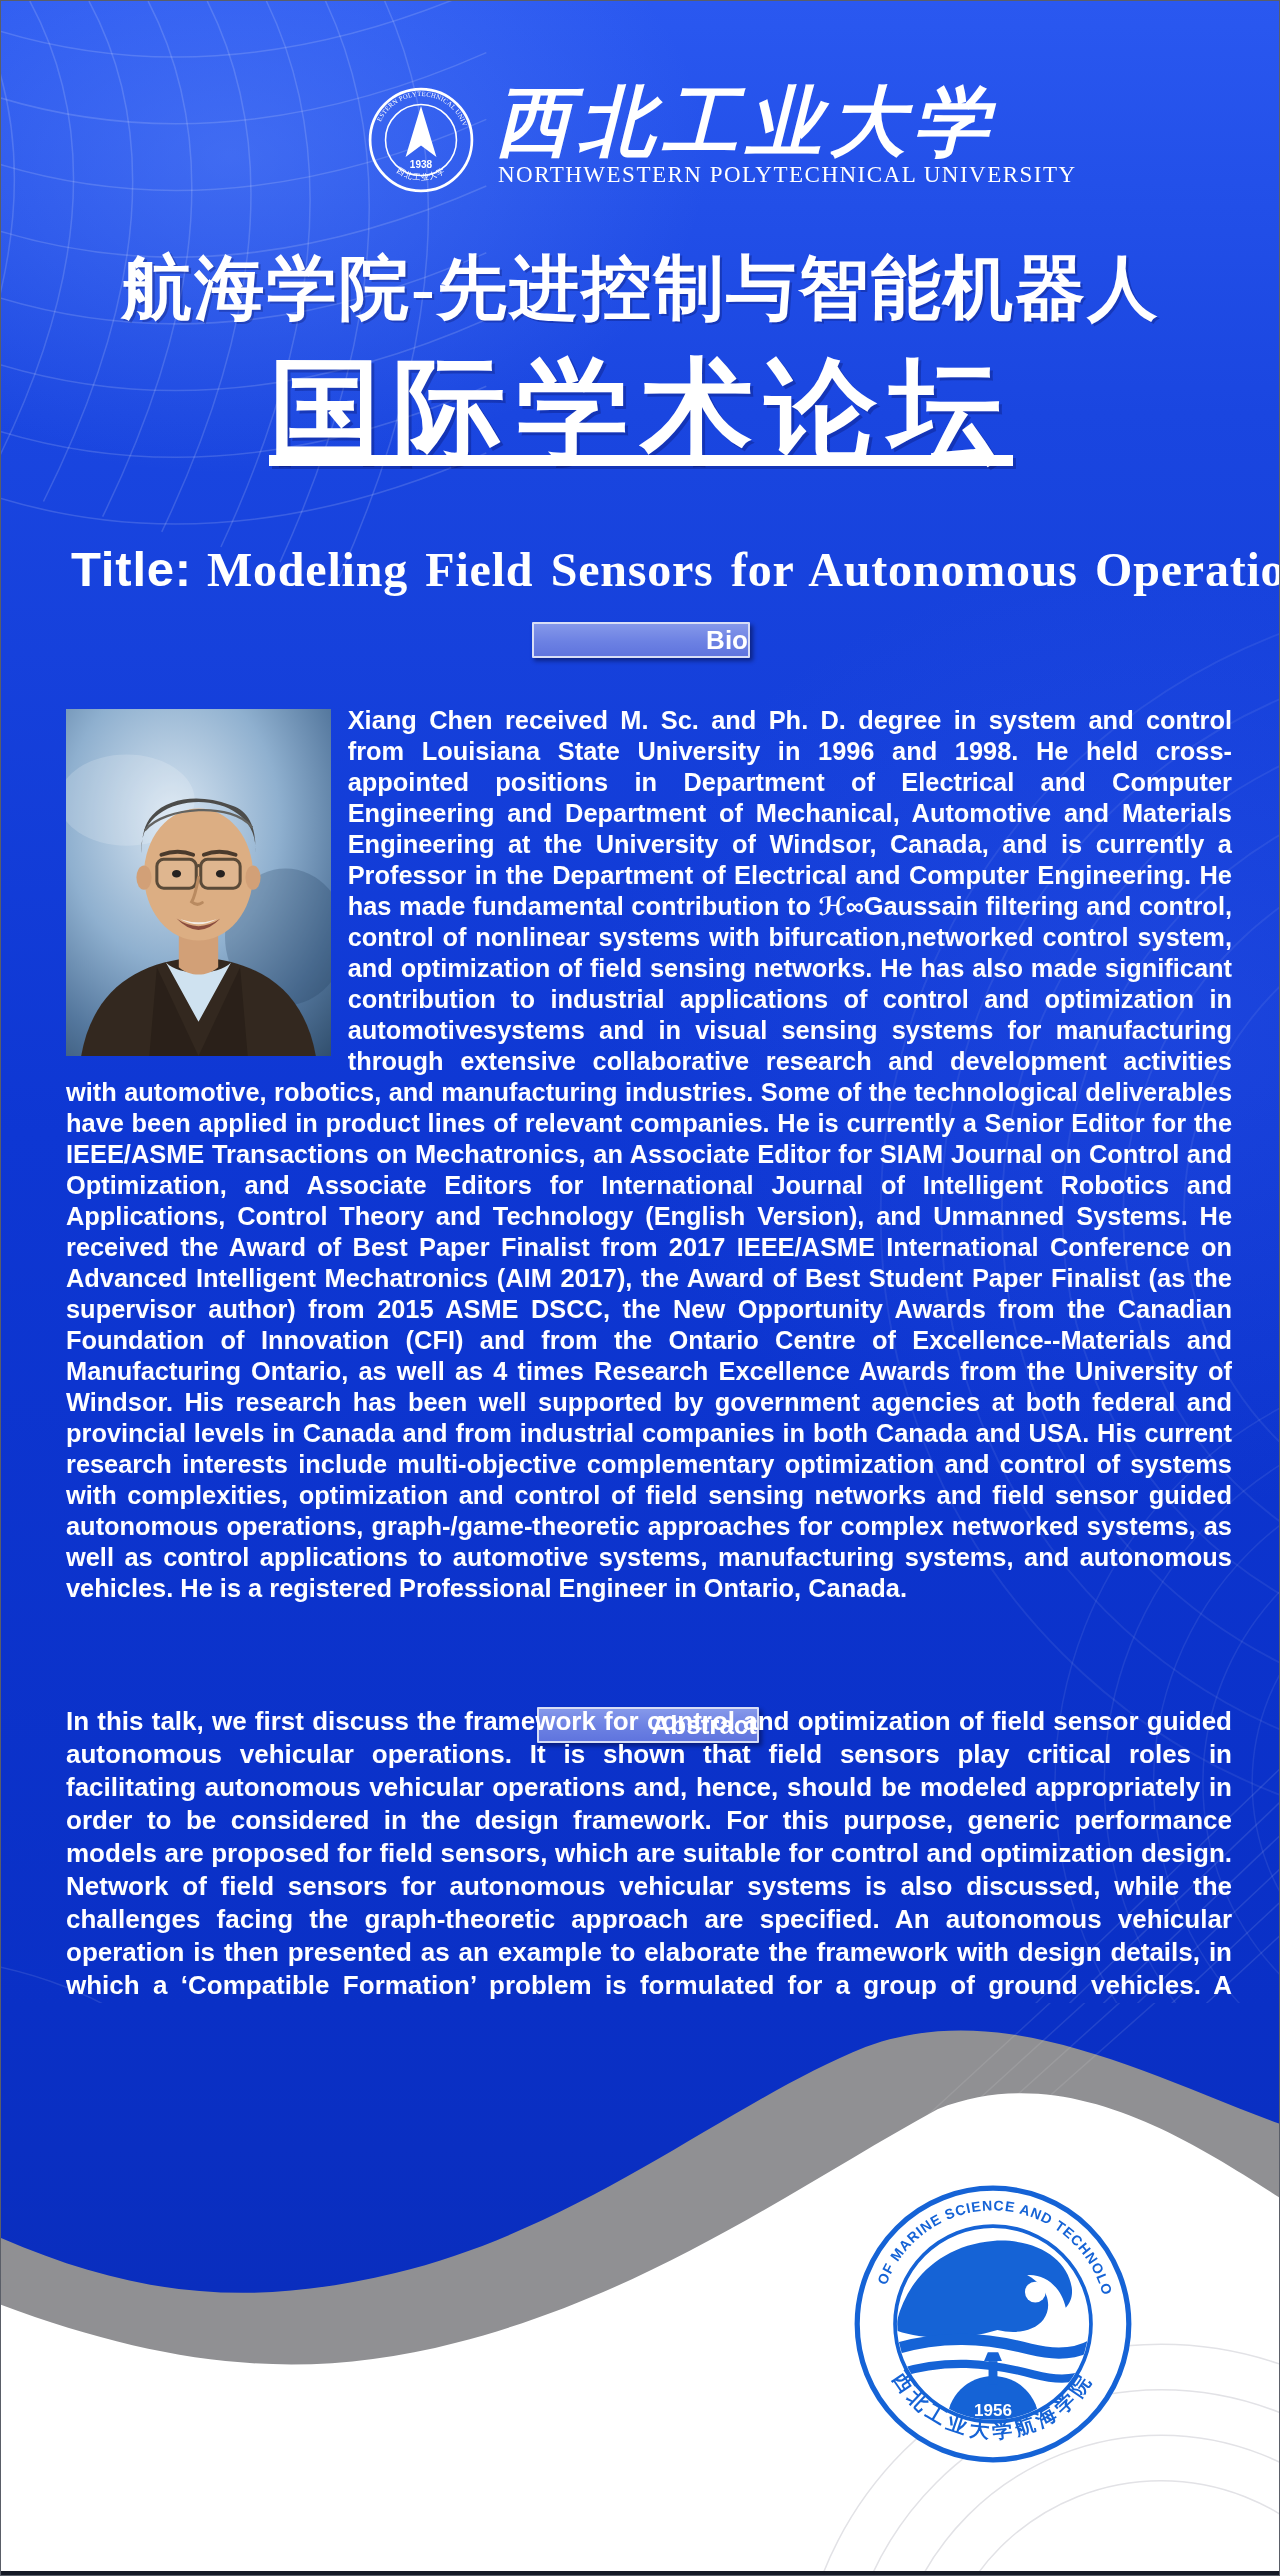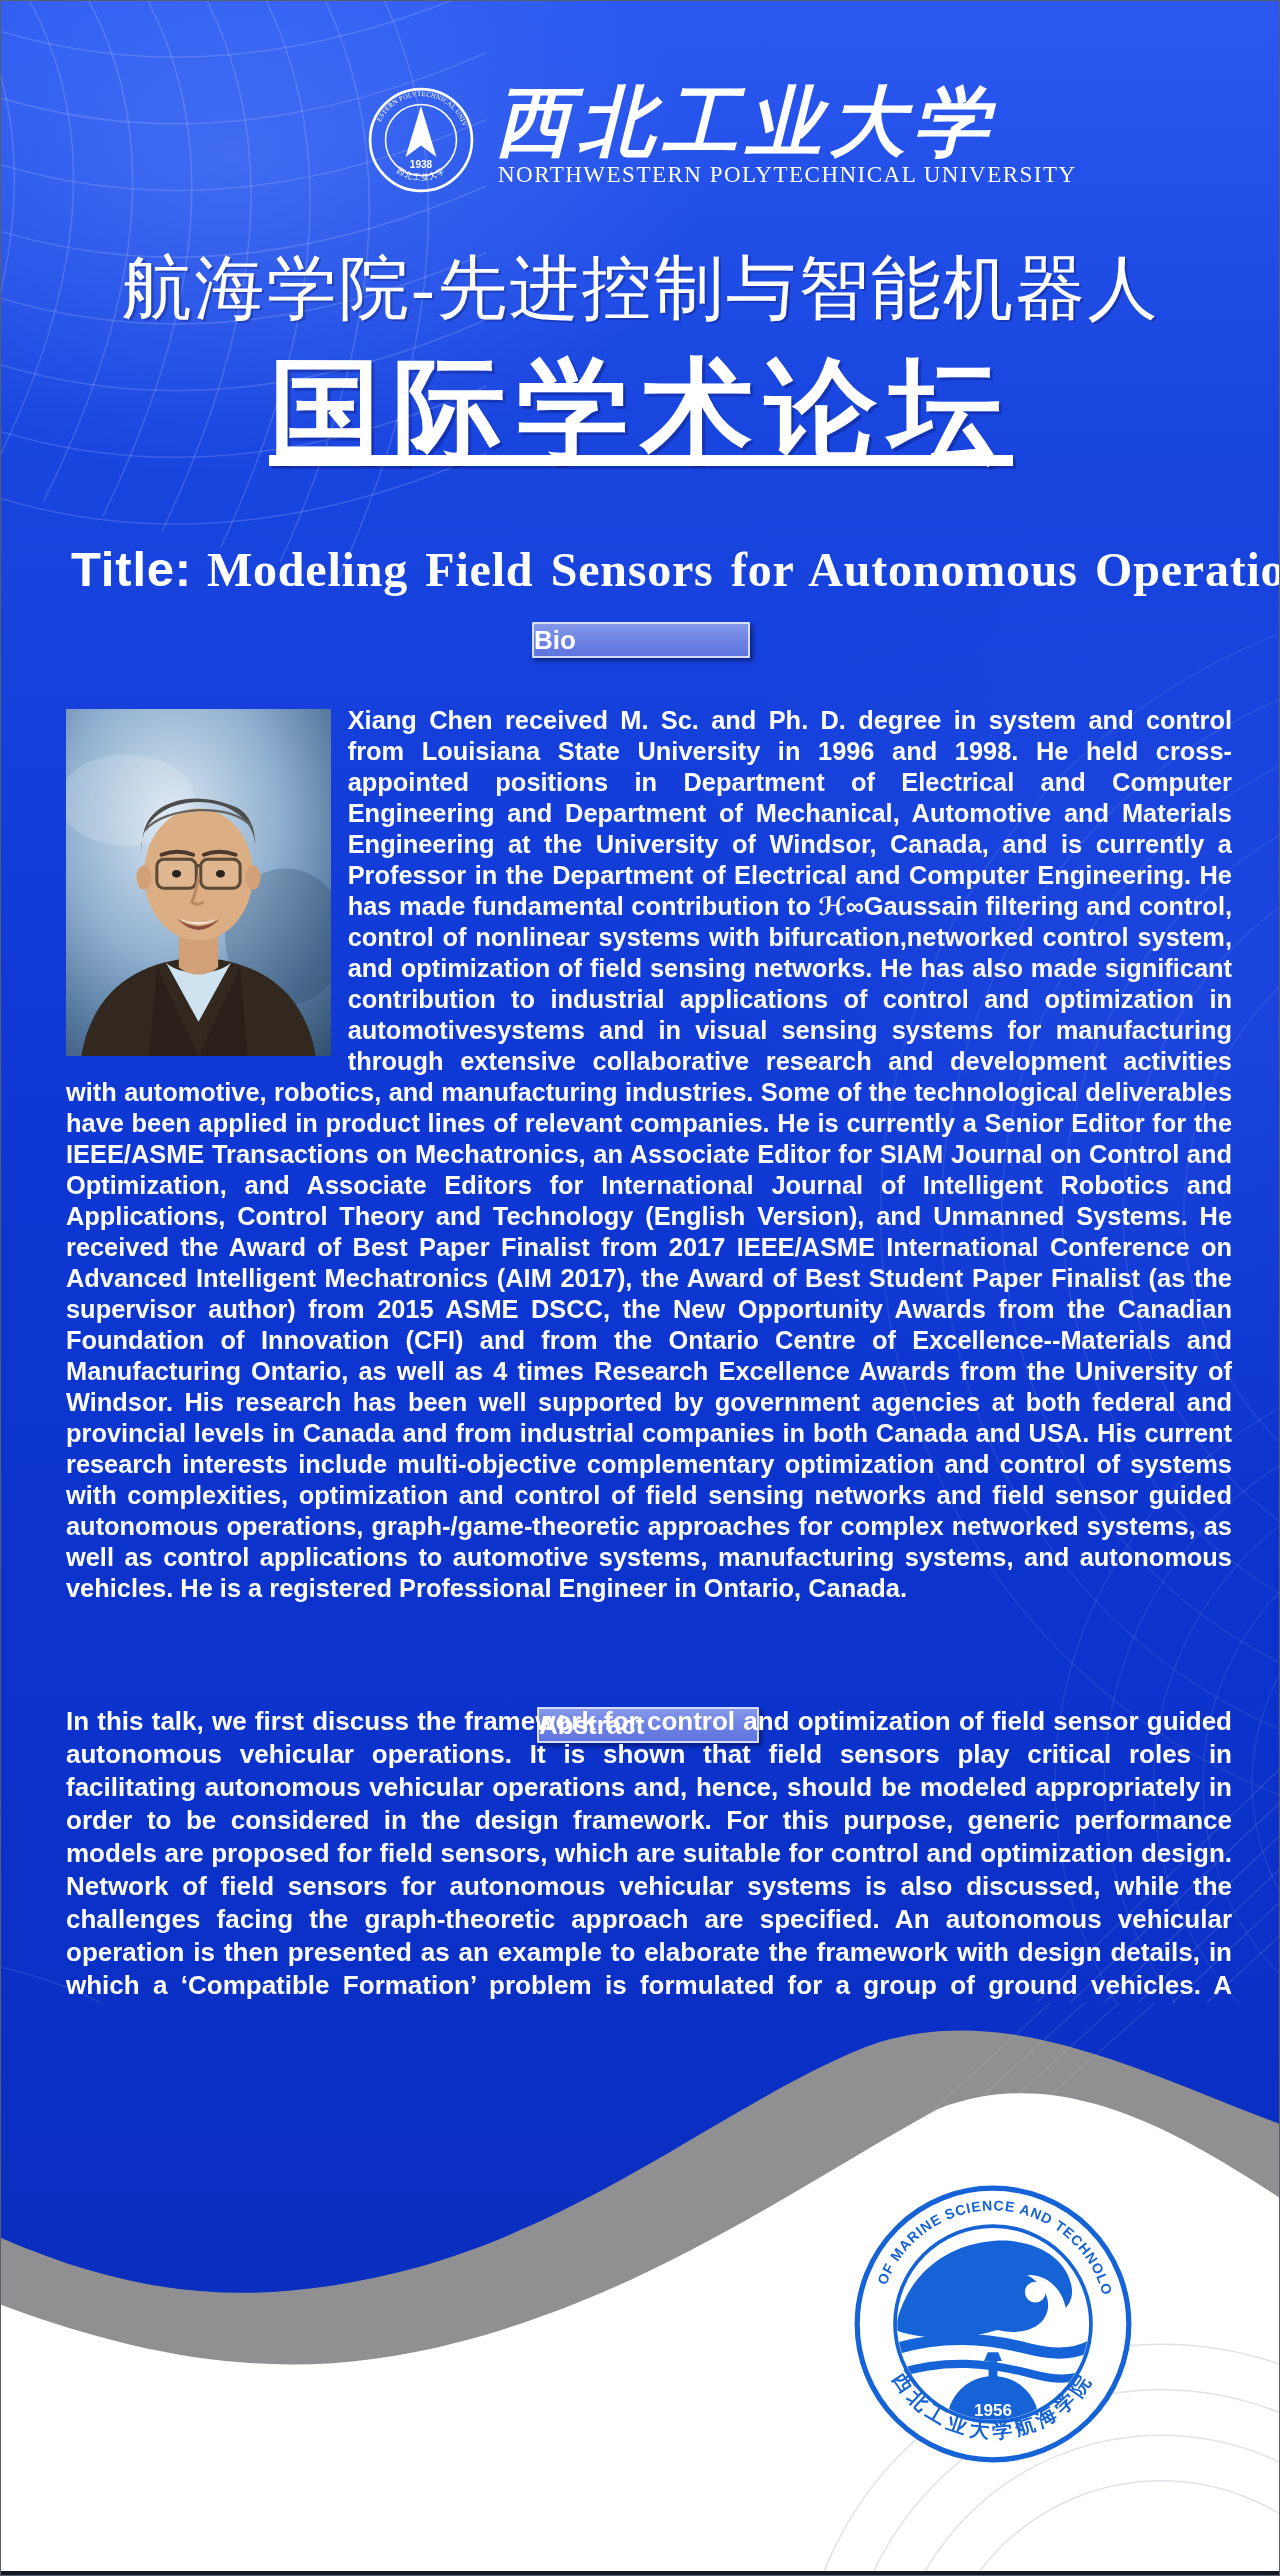--- a/index.html
+++ b/index.html
@@ -23,21 +23,21 @@
     font-size:76px; letter-spacing:7.6px; white-space:nowrap; line-height:85px;
   }
   .univ-en{
     left:497px; top:161px; color:#fff; font-family:"Liberation Serif","DejaVu Serif",serif;
     font-size:23px; letter-spacing:1.5px; white-space:nowrap;
   }
 
   
   .forum-1{
     left:0; top:241px; width:1280px; text-align:center; color:#fff;
-    font-family:"Liberation Serif","DejaVu Serif",serif; font-weight:normal;
+    font-family:"Liberation Serif","DejaVu Serif",serif; font-weight:bold;
     font-size:70px; letter-spacing:2.3px; text-shadow:2.3px 2.3px 0 rgba(0,0,60,.25);
   }
   .forum-2{
     left:0; top:335px; width:1280px; text-align:center; color:#fff;
     font-family:"Liberation Serif","DejaVu Serif",serif; font-weight:bold;
     font-size:112px; letter-spacing:12px; text-shadow:3px 3px 0 rgba(0,0,60,.25);text-decoration:underline;
   }
 
   
   .talk-row{
@@ -48,21 +48,21 @@
   .talk-title{
     font-family:"Liberation Serif","DejaVu Serif",serif; font-weight:bold;
     font-size:48px; letter-spacing:0.8px; word-spacing:4.5px;
   }
 
   
   .pill{
     border-radius:1px; border:2.3px solid #d8def6; box-sizing:border-box;
     background:linear-gradient(180deg,#8598ea 0%, #6c81e3 55%, #5f74de 100%);
     box-shadow:2.3px 3px 4.5px rgba(0,0,30,.45);
-    display:flex; align-items:center; justify-content:flex-start;
+    display:flex; align-items:center; justify-content:flex-end;
     color:#fff; font-weight:bold; font-size:26px;
   }
   .pill-bio{left:531px; top:621px; width:218px; height:36px;}
   .pill-abs{left:536px; top:1706px; width:222px; height:36px;}
 
   
   .bio-block{
     left:65px; top:672px; width:1166px; color:#fff; text-align:justify;
     font-size:25.4px; font-weight:bold; line-height:31px;margin-top:32px;
   }

